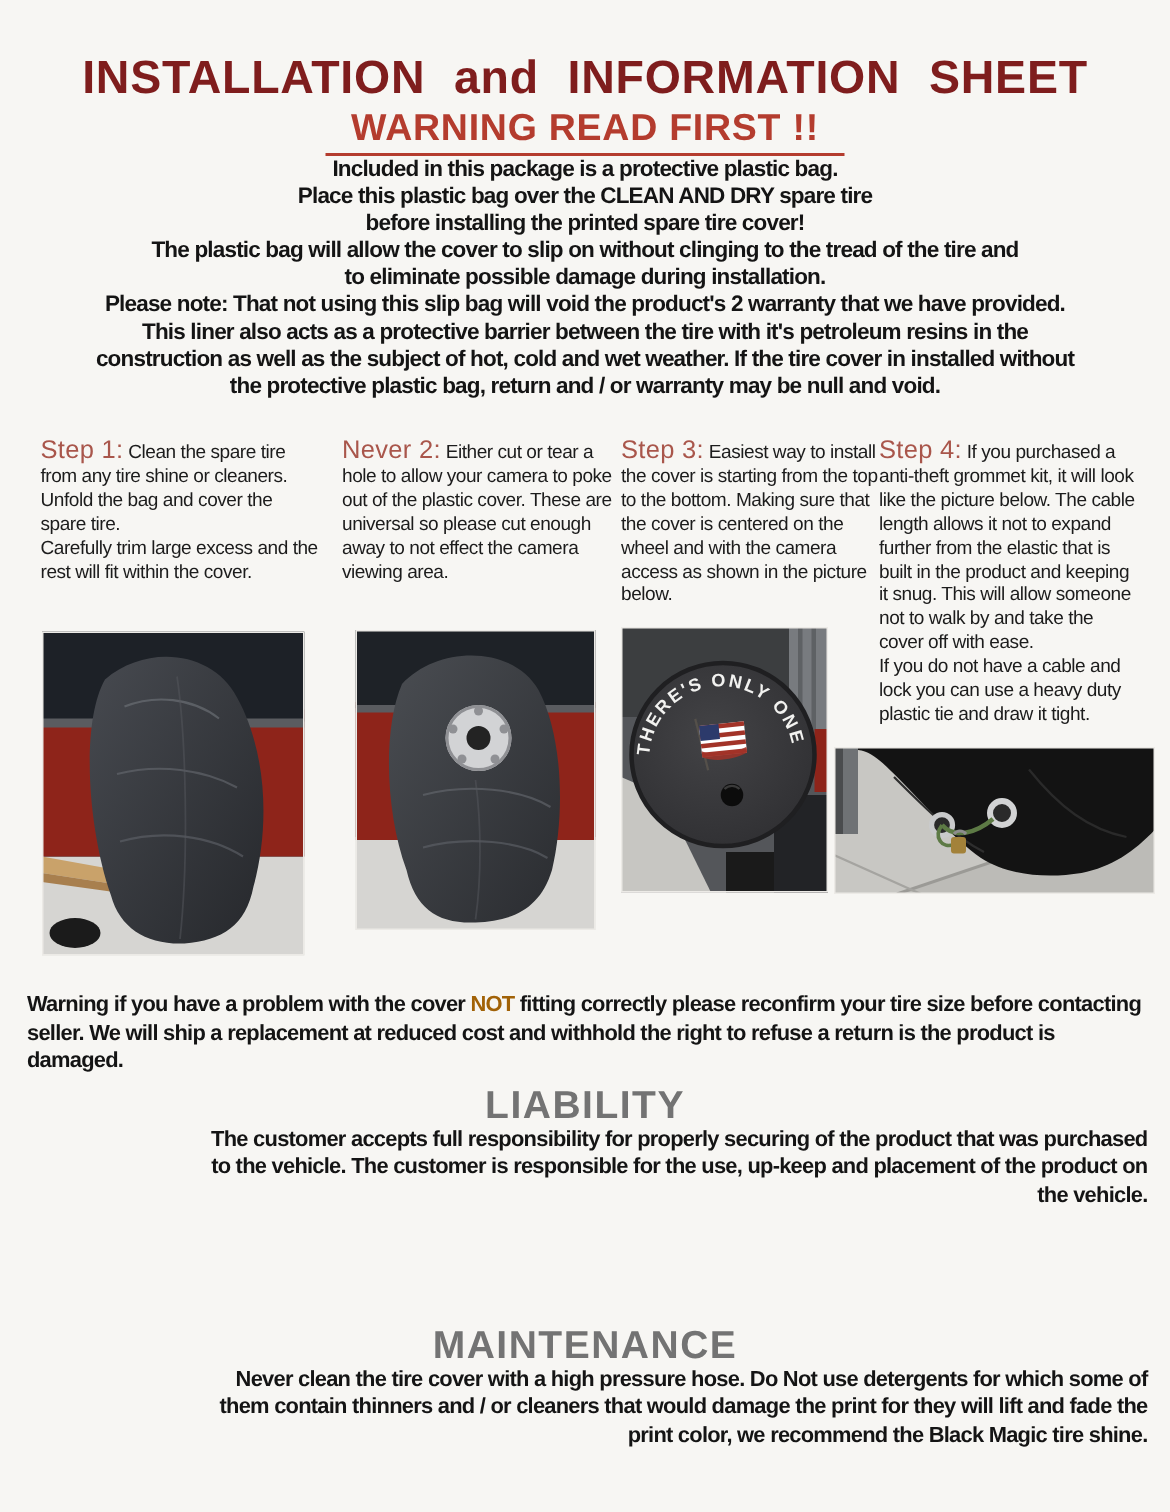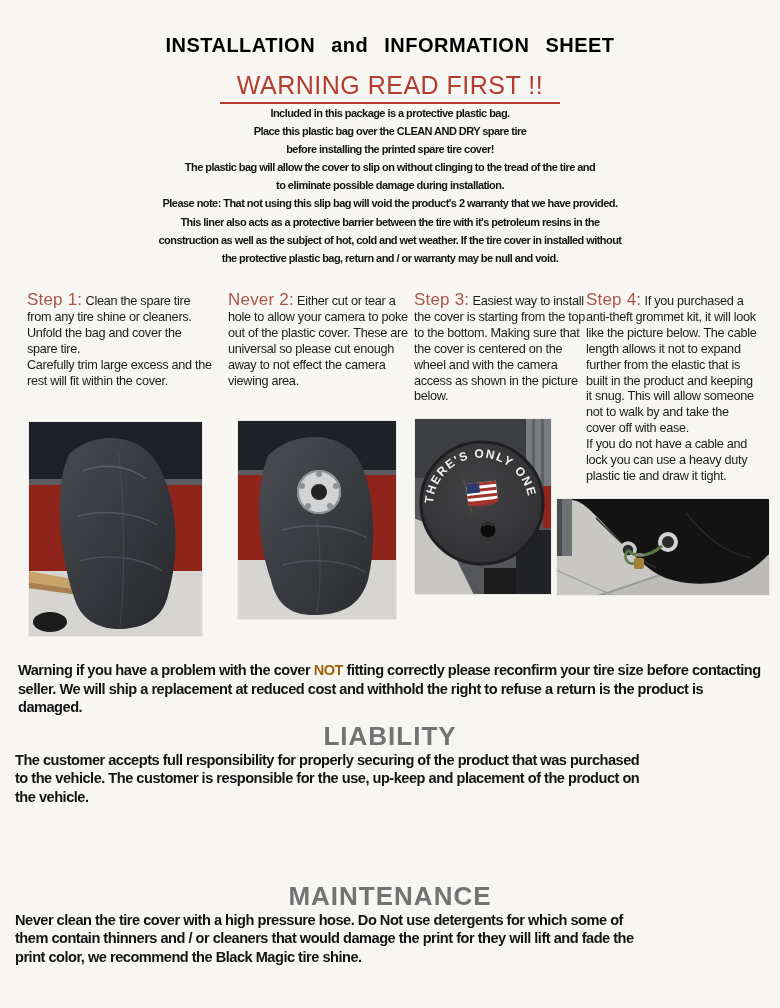--- a/index.html
+++ b/index.html
@@ -4,30 +4,30 @@
 <style>
   * { margin:0; padding:0; box-sizing:border-box; }
   html,body { background:#e9e8e5; }
   body { font-family:"Liberation Sans", sans-serif; }
   .page {
     position:relative; width:780px; height:1008px; margin:0 auto;
     background:#f7f6f3; overflow:hidden; color:#161616;
   }
   .title {
     position:absolute; top:34px; left:0; right:0; text-align:center;
-    font-size:20px; font-weight:700; letter-spacing:.5px; word-spacing:10px; color:#000000;
+    font-size:31px; font-weight:700; letter-spacing:.5px; word-spacing:10px; color:#7f1d1d;
   }
   .warn-head-wrap { position:absolute; top:71px; left:0; right:0; text-align:center; }
   .warn-head {
-    display:inline-block; font-size:25px; font-weight:400; color:#b43c2e;
+    display:inline-block; font-size:25px; font-weight:700; color:#b43c2e;
     letter-spacing:.5px; border-bottom:2px solid #b43c2e; padding:0 17px 2px;
   }
   .intro {
     position:absolute; top:104px; left:12px; right:12px; text-align:center;
-    font-size:11px; font-weight:700; line-height:18.1px; letter-spacing:-.55px;
+    font-size:15px; font-weight:700; line-height:18.1px; letter-spacing:-.55px;
     white-space:pre-line; color:#141414;
   }
   .step { position:absolute; top:292px; font-size:12.7px; line-height:15.9px;
     letter-spacing:-.3px; color:#1c1c1c; white-space:pre-line; }
   .step .step-label { font-size:17px; color:#a9564b; letter-spacing:.2px; }
   .step1 { left:27px;  width:187px; }
   .step2 { left:228px; width:184px; }
   .step3 { left:414px; width:176px; }
   .step4 { left:586px; width:172px; }
   .photo { position:absolute; display:block; }
@@ -40,21 +40,21 @@
     font-size:14.6px; font-weight:700; line-height:18.6px; letter-spacing:-.5px; color:#141414;
   }
   .red-word { color:#a16207; }
   .section-head {
     position:absolute; left:0; right:0; text-align:center;
     font-size:26px; font-weight:700; color:#737373; letter-spacing:1px;
   }
   .liability-head { top:721px; }
   .maintenance-head { top:881px; }
   .para {
-    position:absolute; left:15px; right:15px; text-align:left;
+    position:absolute; left:15px; right:15px; text-align:right;
     font-size:14.6px; font-weight:700; line-height:18.4px; letter-spacing:-.5px;
     white-space:pre-line; color:#141414;
   }
   .liability-body { top:751px; }
   .resale-body { top:822px; }
   .maintenance-body { top:911px; }
 </style>
 </head>
 <body>
 

